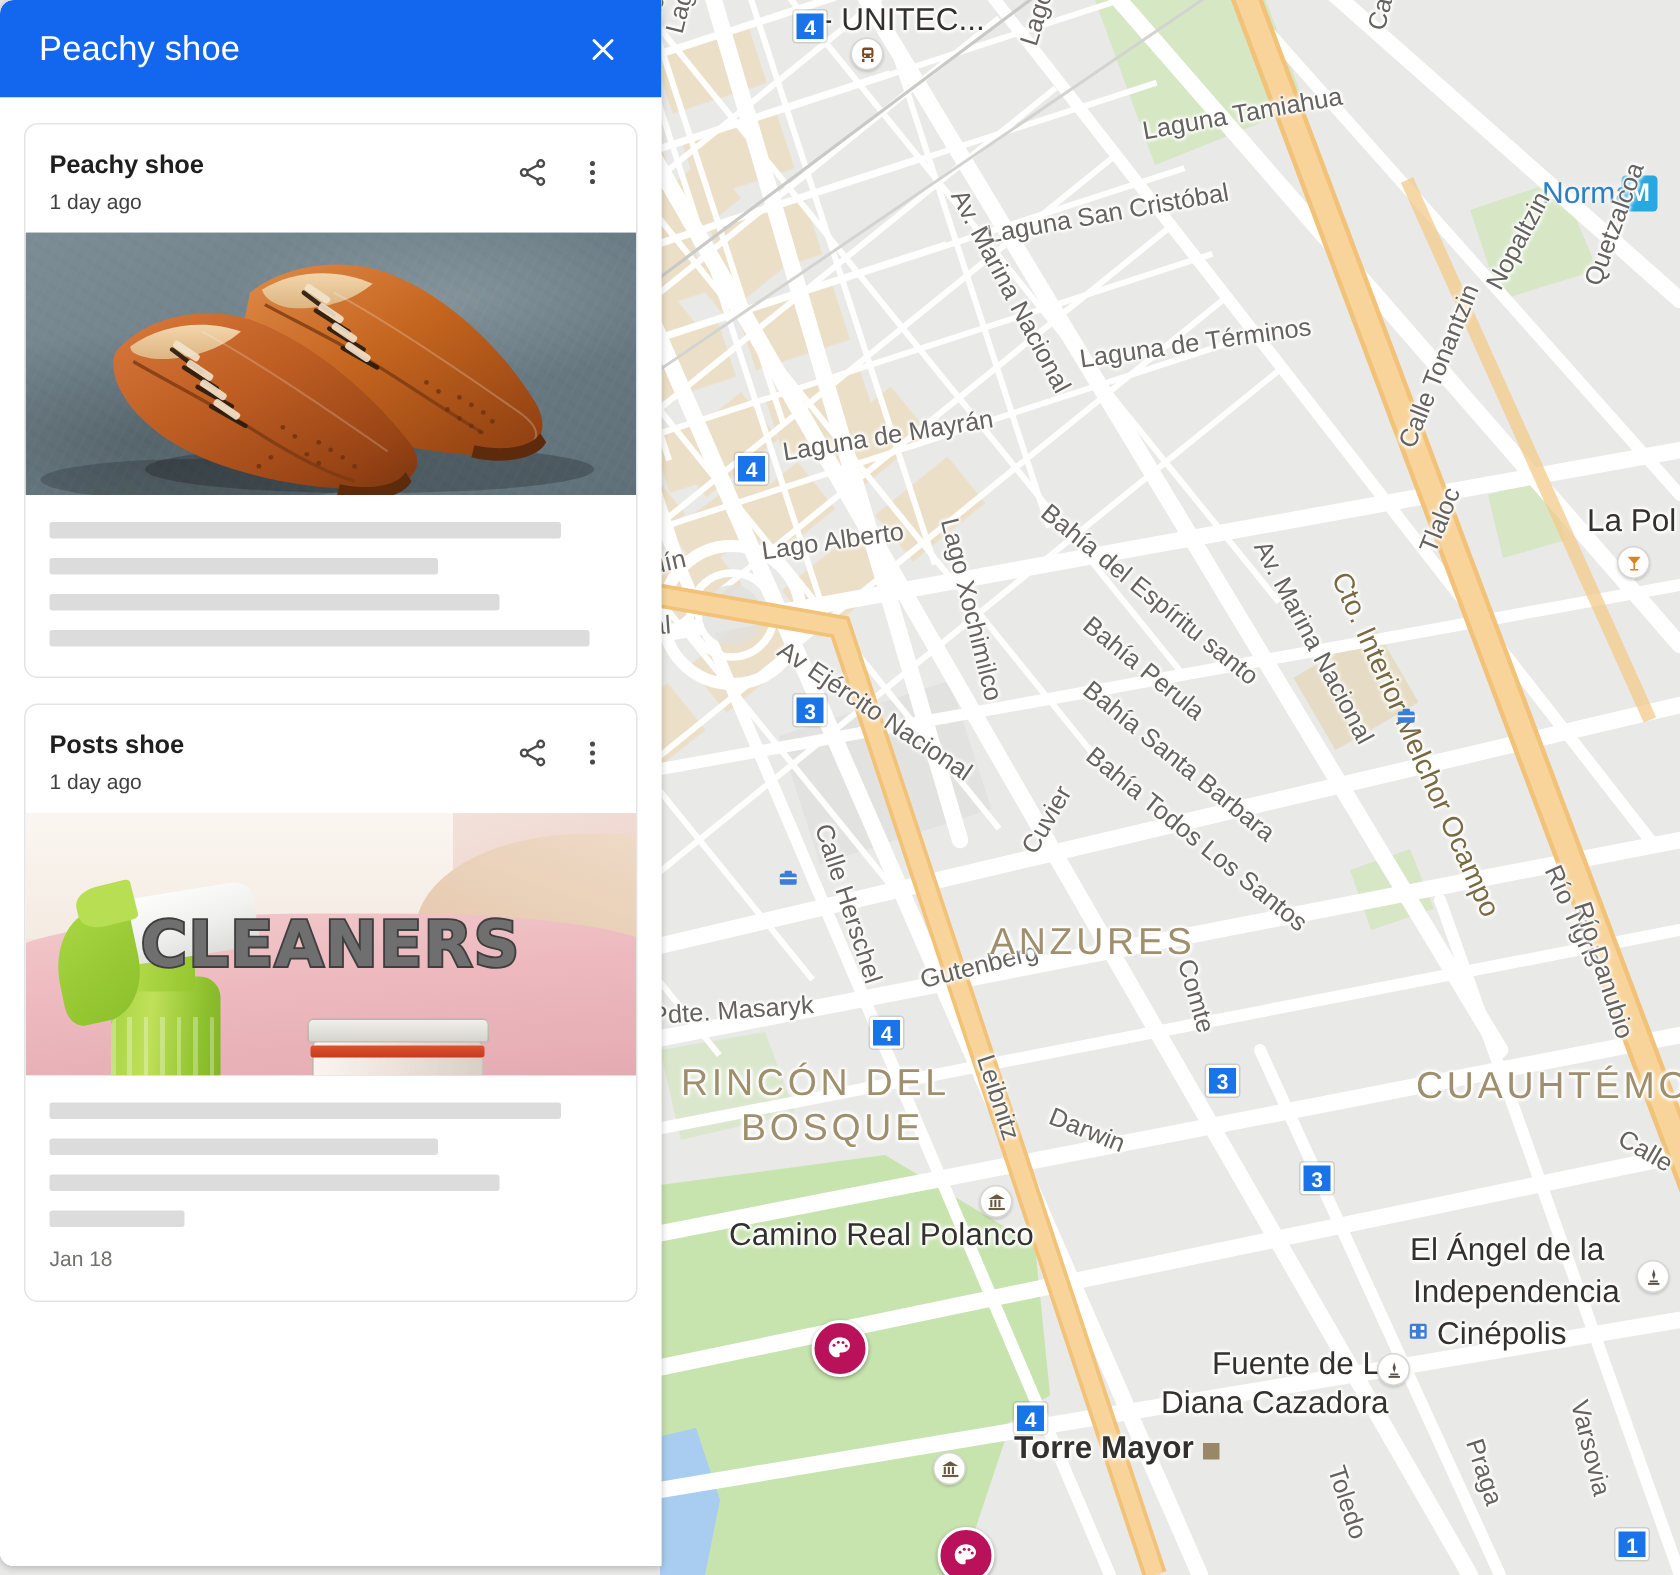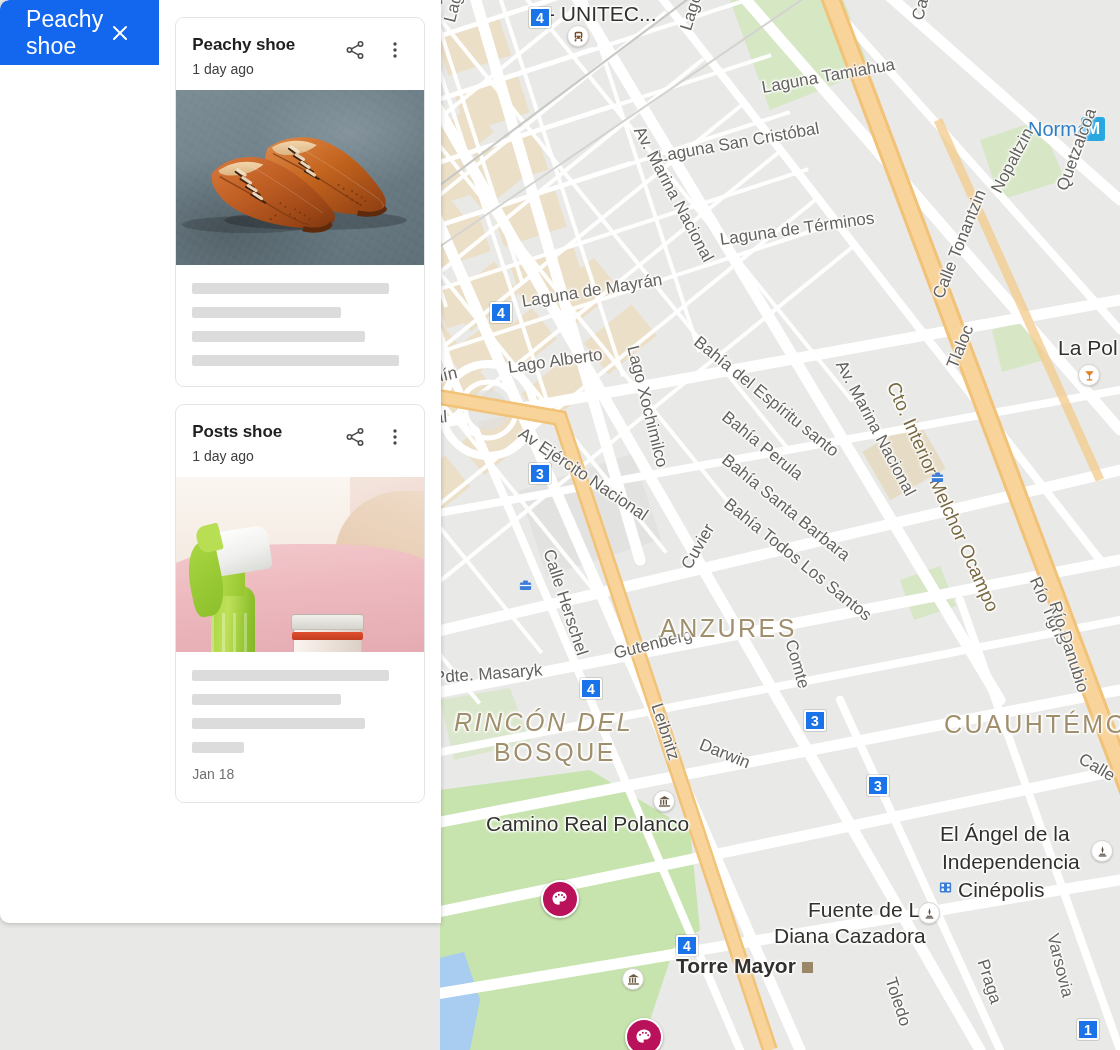--- a/index.html
+++ b/index.html
@@ -76,26 +76,26 @@
     position: absolute; width: 11px; height: 11px;
     background: #9a8768;
   }
   .poi-icon-blue {
     position: absolute; width: 15px; height: 15px;
   }
 
   
   .panel {
     position: absolute; left: 0; top: 0;
-    width: 441px; height: 923px;
+    width: 441px; height: 1044px;
     background: #fff;
     border-radius: 9px 0 0 9px;
     box-shadow: 0 1px 5px rgba(0,0,0,.22);
     overflow: hidden;
-    display: flex; flex-direction: row;
+    display: flex; flex-direction: column;
   }
   .panel-header {
     height: 65px; flex: 0 0 65px;
     background: #1267ee;
     border-radius: 9px 0 0 0;
     display: flex; align-items: center;
     padding: 0 22px 0 26px;
   }
   .panel-title {
     color: #fff; font-size: 23px; font-weight: 400;
@@ -498,21 +498,21 @@
         <div class="maplabel street-sm" style="left: 260px; top: 734px; transform: rotate(22deg);">Darwin</div>
         <div class="maplabel street-sm" style="left: 594px; top: 568px; transform: rotate(66deg);">Río Tigris</div>
         <div class="maplabel street-sm" style="left: 614px; top: 592px; transform: rotate(72deg);">Río Danubio</div>
         <div class="maplabel street-sm" style="left: 640px; top: 748px; transform: rotate(30deg);">Calle</div>
         <div class="maplabel street-sm" style="left: 612px; top: 924px; transform: rotate(76deg);">Varsovia</div>
         <div class="maplabel street-sm" style="left: 542px; top: 950px; transform: rotate(72deg);">Praga</div>
         <div class="maplabel street-sm" style="left: 450px; top: 968px; transform: rotate(72deg);">Toledo</div>
       </div>
     <div id="map-layer-hoods">
         <div class="maplabel hood-lg" style="left: 220px; top: 614px;">ANZURES</div>
-        <div class="maplabel hood-lg" style="left: 14px; top: 708px; font-style: italic;">RINCÓN DEL</div>
+        <div class="maplabel hood-lg" style="left: 14px; top: 708px;">RINCÓN DEL</div>
         <div class="maplabel hood-lg" style="left: 54px; top: 738px;">BOSQUE</div>
         <div class="maplabel hood-lg" style="left: 504px; top: 710px;">CUAUHTÉMOC</div>
       </div>
     <div id="map-layer-pois">
         <div class="maplabel poi-lg" style="left: 108px; top: 2px;">- UNITEC...</div>
         <div class="maplabel poi-lg" style="left: 618px; top: 336px;">La Pol</div>
         <div class="maplabel poi-lg" style="left: 46px; top: 812px;">Camino Real Polanco</div>
         <div class="maplabel poi-lg" style="left: 500px; top: 822px;">El Ángel de la</div>
         <div class="maplabel poi-lg" style="left: 502px; top: 850px;">Independencia</div>
         <div class="maplabel poi-lg" style="left: 518px; top: 878px;">Cinépolis</div>
@@ -797,20 +797,21 @@
               <div class="head"></div>
               <div class="trigger"></div>
               <div class="nozzle"></div>
             </div>
             <div class="jar">
               <div class="body"></div>
               <div class="gasket"></div>
               <div class="lid"></div>
             </div>
             <div class="diy-overlay">
+              <div class="diy-line">CLEANERS</div>
             </div>
           </div>
         </div>
 
         <div class="card-lines">
           <div class="sk" style="width:91%"></div>
           <div class="sk" style="width:69%"></div>
           <div class="sk" style="width:80%"></div>
           <div class="sk" style="width:24%"></div>
           <div class="card-date">Jan 18</div>

